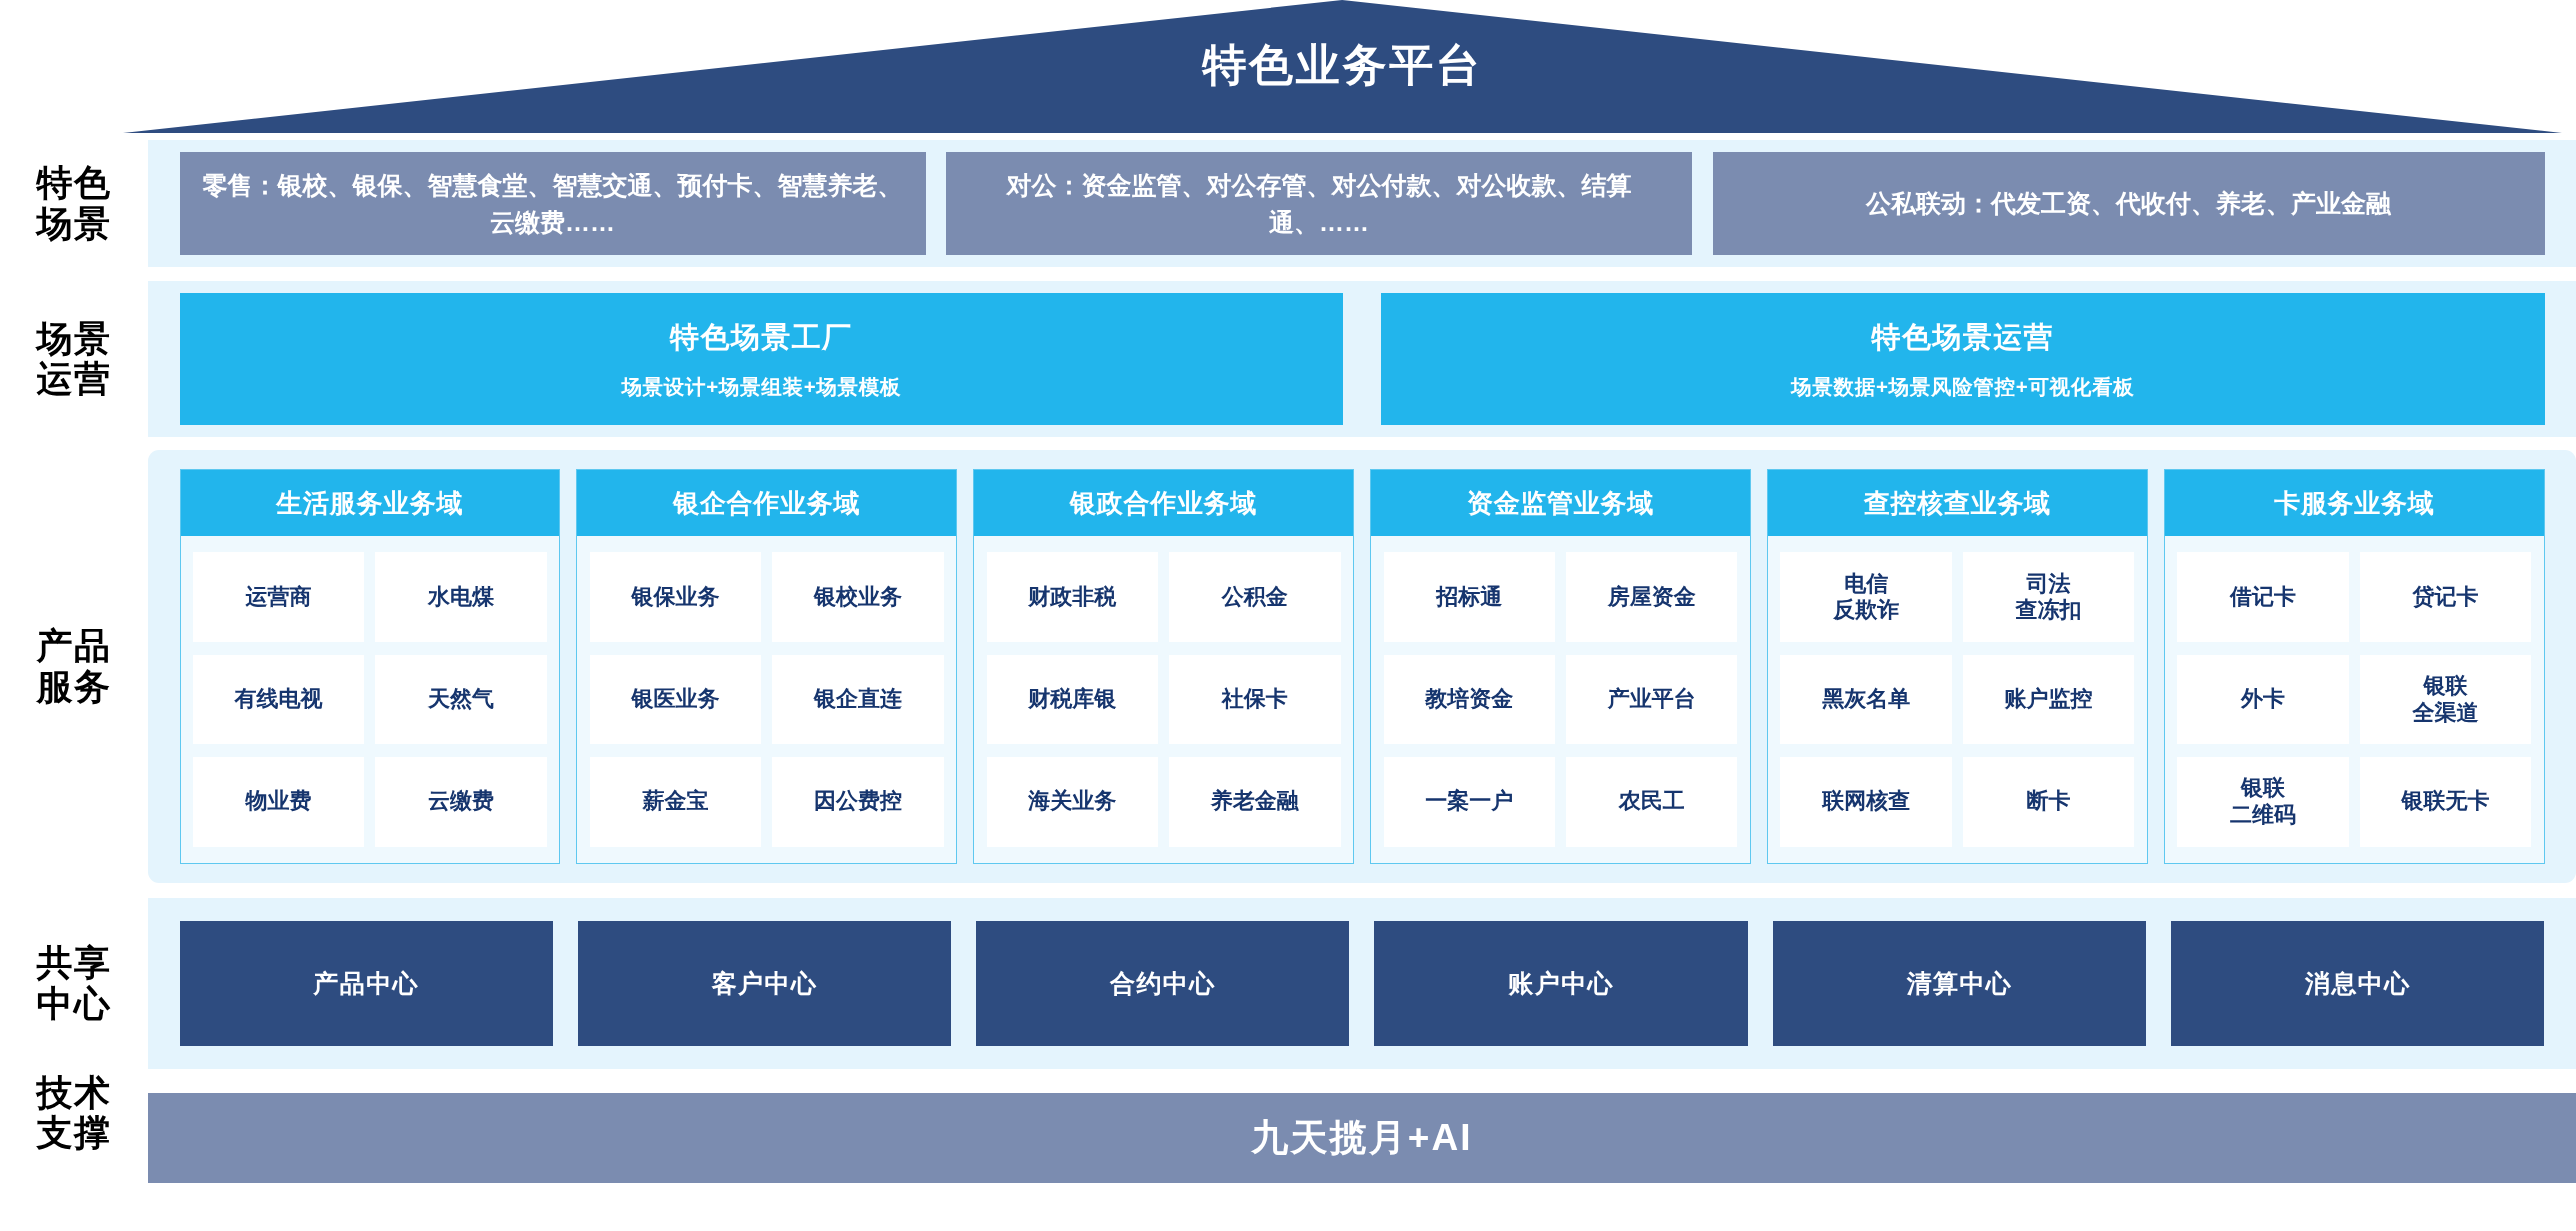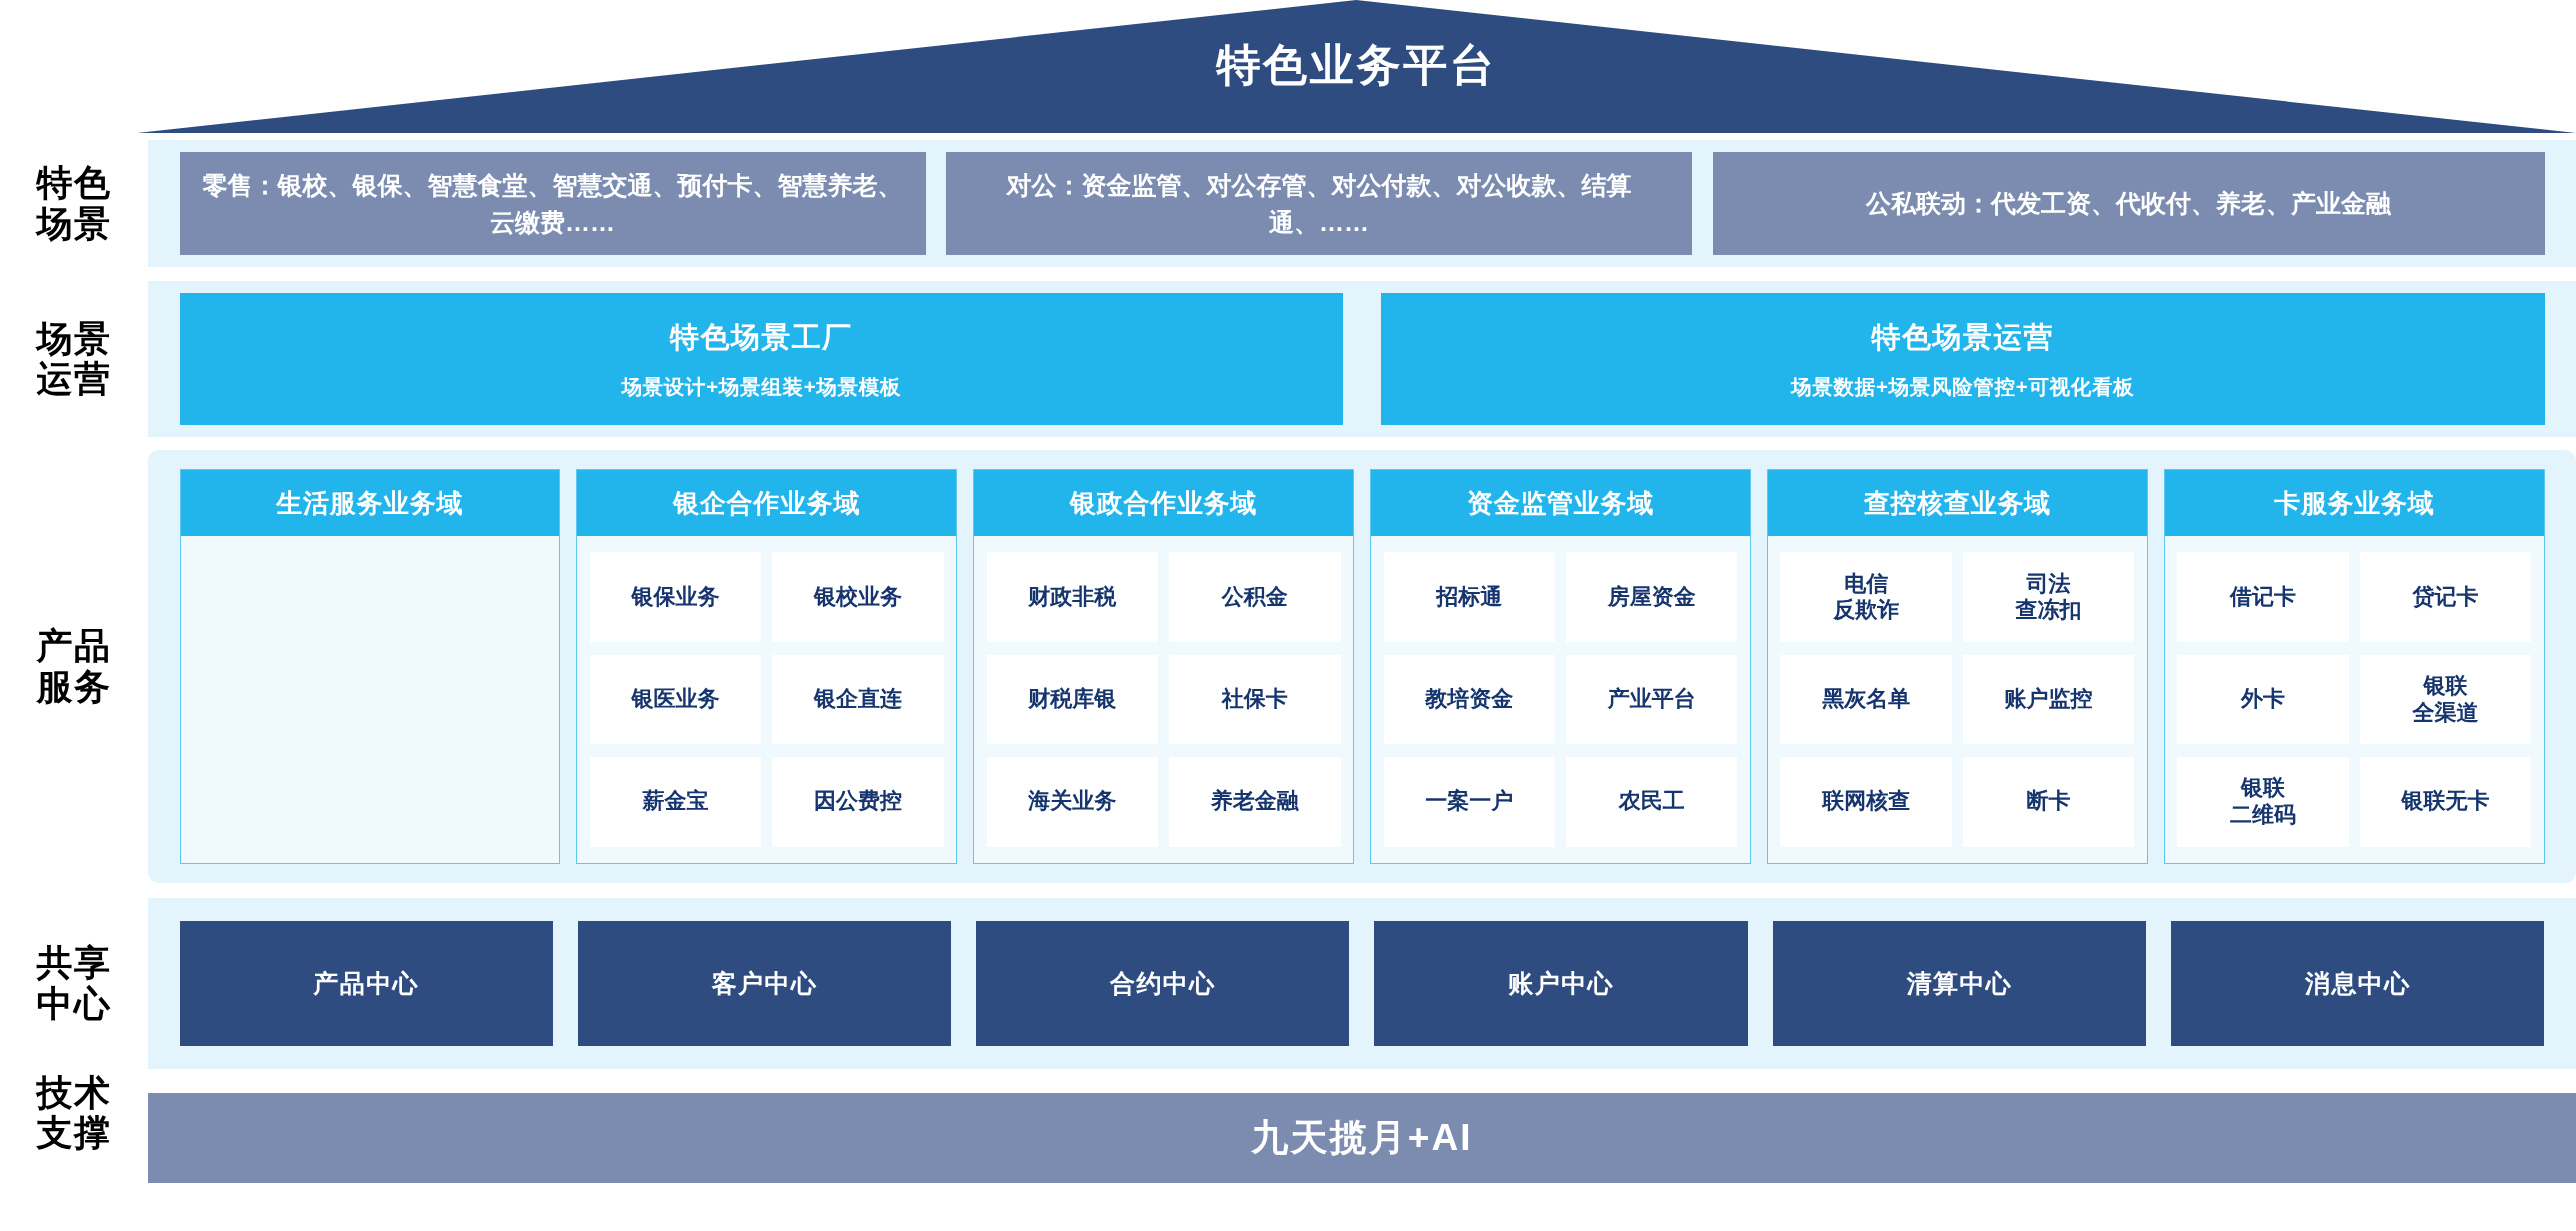--- a/index.html
+++ b/index.html
@@ -23,21 +23,21 @@
   }
   .rail span{display:block;}
 
   
   .band{
     position:absolute;left:148px;right:0;
     background:#e4f4fd;
   }
 
   
-  .roof{position:absolute;left:137px;top:0;width:2439px;height:133px;}
+  .roof{position:absolute;left:123px;top:0;width:2439px;height:133px;}
   .roof svg{display:block;width:100%;height:100%;}
   .roof-title{
     position:absolute;left:0;right:0;top:36px;
     text-align:center;color:#ffffff;
     font-size:44px;font-weight:700;letter-spacing:2.7px;
   }
 
   
   #band-scene{top:140px;height:127px;}
   #rail-scene{top:140px;height:127px;}
@@ -178,20 +178,28 @@
     <div>
       <span>产品</span>
       <span>服务</span>
     </div>
   </div>
   <div class="band" id="band-prod">
     <div class="prod-row">
 
       <div class="prod-col">
         <div class="prod-head">生活服务业务域</div>
+        <div class="prod-grid">
+          <div class="prod-cell">运营商</div>
+          <div class="prod-cell">水电煤</div>
+          <div class="prod-cell">有线电视</div>
+          <div class="prod-cell">天然气</div>
+          <div class="prod-cell">物业费</div>
+          <div class="prod-cell">云缴费</div>
+        </div>
       </div>
 
       <div class="prod-col">
         <div class="prod-head">银企合作业务域</div>
         <div class="prod-grid">
           <div class="prod-cell">银保业务</div>
           <div class="prod-cell">银校业务</div>
           <div class="prod-cell">银医业务</div>
           <div class="prod-cell">银企直连</div>
           <div class="prod-cell">薪金宝</div>

